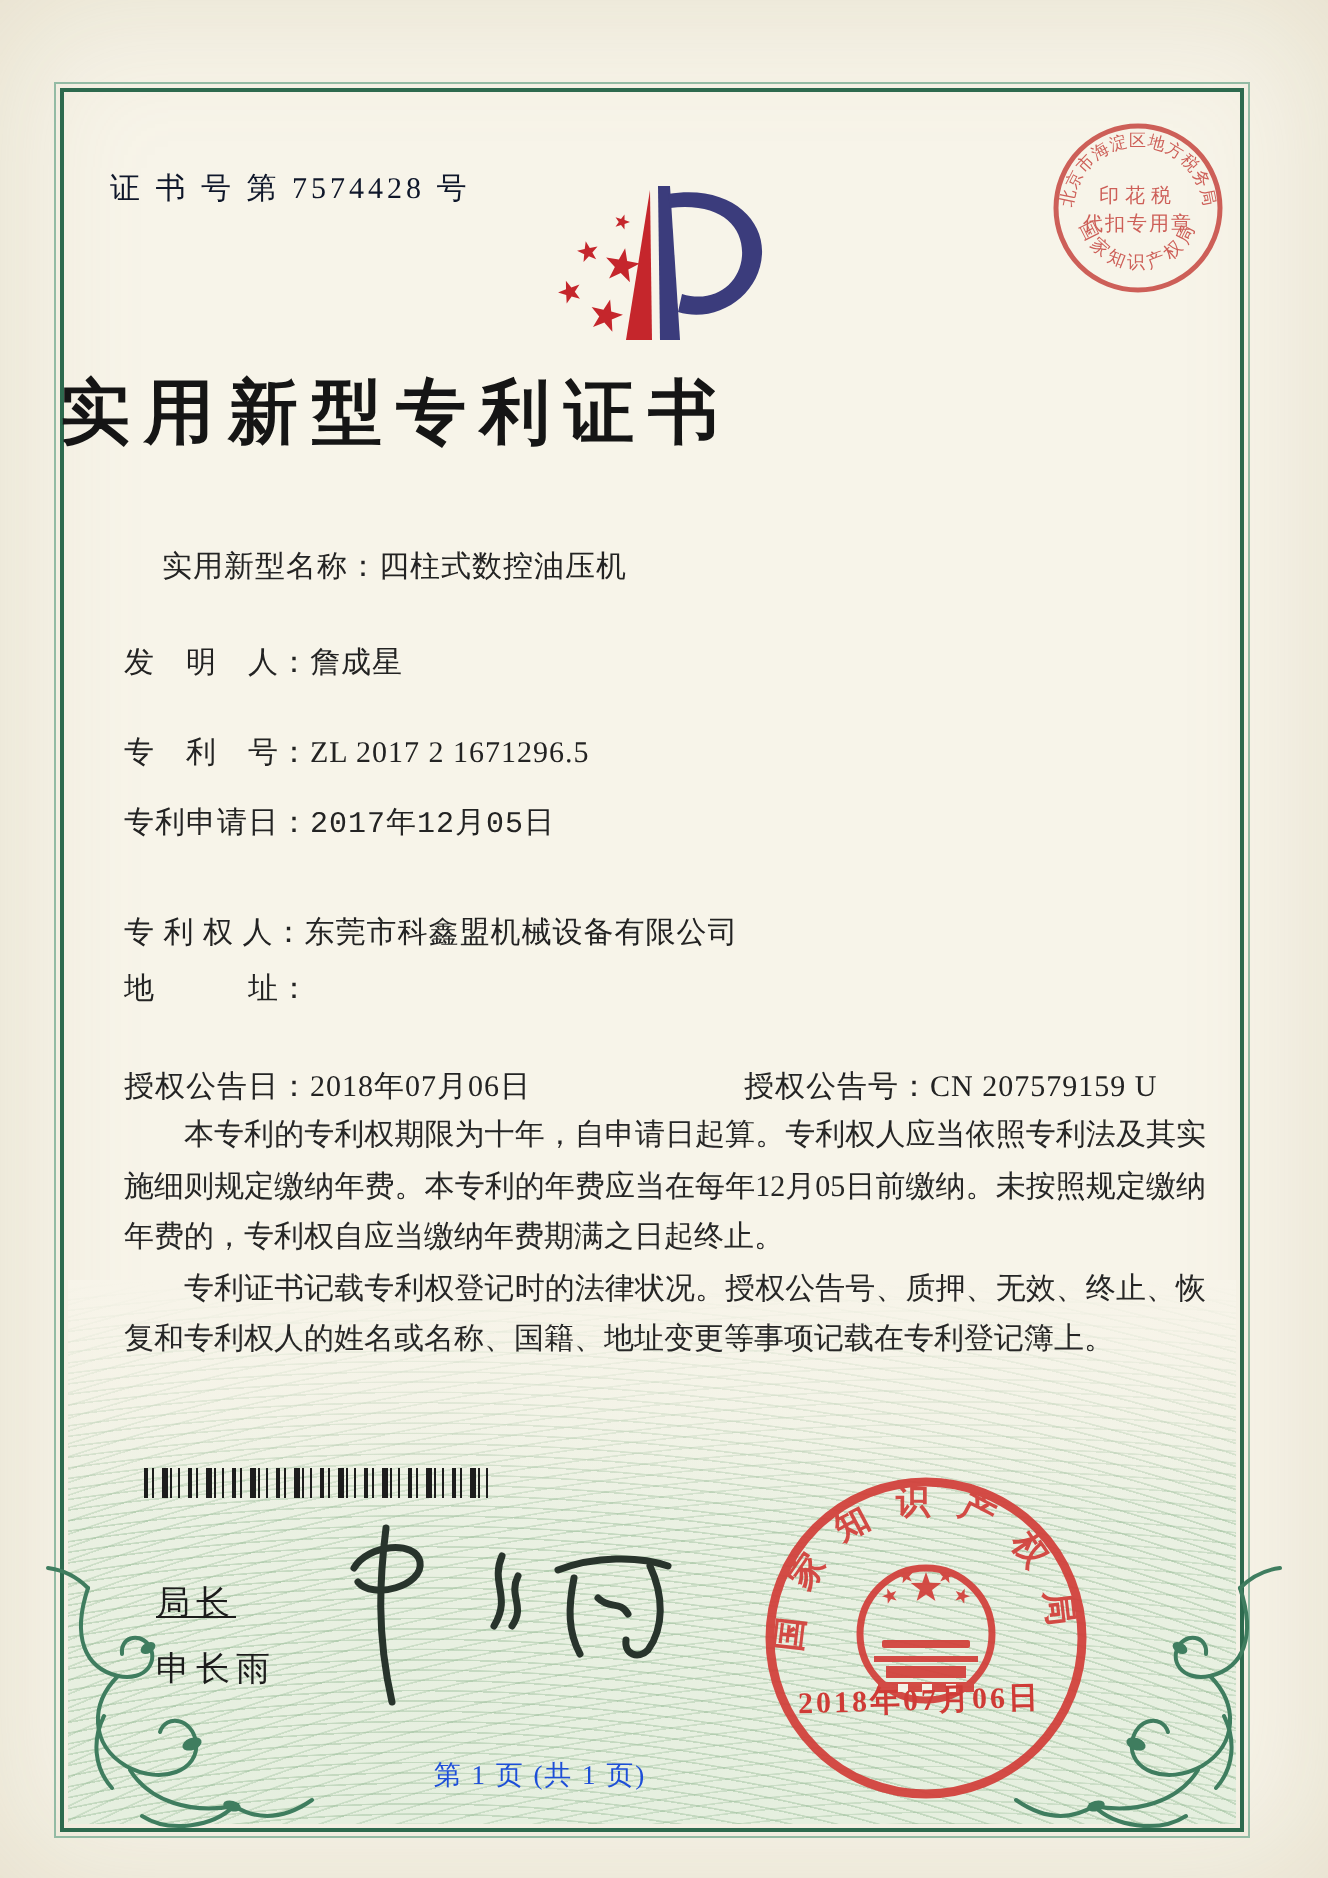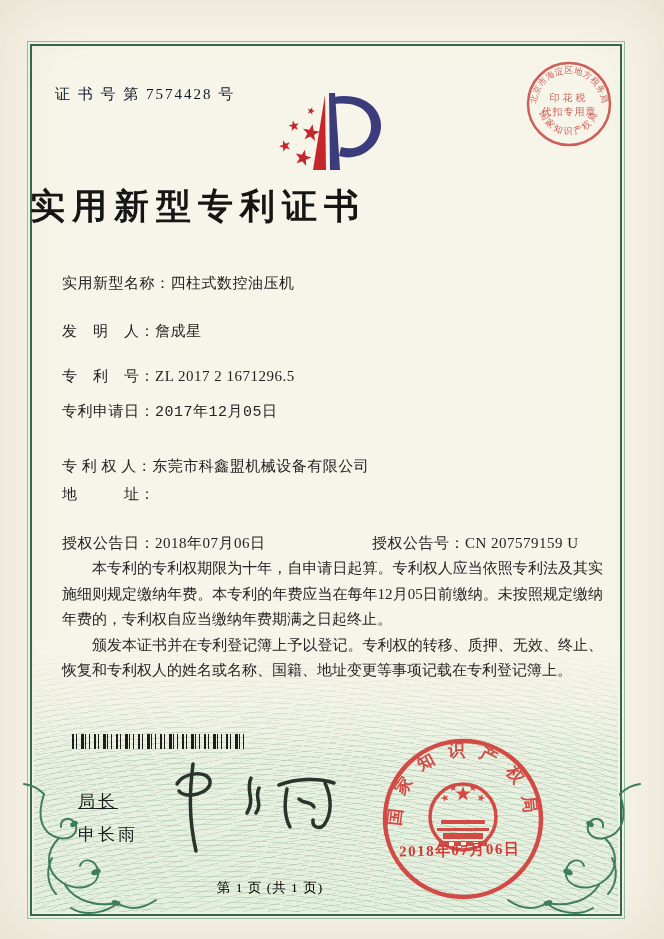--- a/index.html
+++ b/index.html
@@ -28,21 +28,21 @@
   .waves::after {
     content:""; position:absolute; inset:0;
     background:linear-gradient(to bottom, #f7f4e9 0%, rgba(247,244,233,0) 45%);
   }
   .abs { position:absolute; z-index:2; }
   .cert-no { left:55px; top:85px; font-size:15px; letter-spacing:2px; color:#0f172a; }
   .title { left:30px; top:183px; width:592px; 
            font-size:35px; font-weight:700; letter-spacing:7px; color:#151515; }
   .row { left:62px; font-size:15px; letter-spacing:.5px; color:#232323; white-space:nowrap; }
   .row .lbl { }
-  .row-name      { top:274px; }
+  .row-name      { top:274px;margin-left:19px; }
   .row-inventor  { top:322px; }
   .row-patno     { top:367px; }
   .row-appdate   { top:402px;font-family:Liberation Mono, monospace; }
   .row-patentee  { top:457px; }
   .row-address   { top:485px; white-space:normal; width:552px; display:flex; }
   .row-address .lbl { flex:0 0 auto; }
   .row-address .val { width:438px; line-height:22px; }
   .row-grantdate { top:534px; }
   .row-grantno   { top:534px; left:372px; }
   .body-text { left:62px; top:556px; width:541px; font-size:15px; line-height:25.5px;
@@ -57,21 +57,21 @@
       #1d1d1d 17px 18px, transparent 18px 22px);
   }
   .sig-title { left:78px; top:790px; font-size:17px; letter-spacing:3px; color:#1c1c1c;text-decoration:underline; }
   .sig-name  { left:78px; top:823px; font-size:17px; letter-spacing:3px; color:#1c1c1c; }
   .sig-svg   { left:155px; top:754px; }
   .seal-svg  { left:377px; top:733px; opacity:.93; }
   .seal-date { left:399px; top:841px; font-size:15px; letter-spacing:1.5px;
                color:#cf3b36; transform:rotate(-1.5deg); z-index:3; font-weight:600;}
   .tax-svg   { left:523px; top:58px; opacity:.85; }
   .footer { left:30px; top:879px; width:480px; text-align:center;
-            font-size:13.5px; letter-spacing:1px; color:#000000; }
+            font-size:13.5px; letter-spacing:1px; color:#1d4ed8; }
   .corner-l { left:16px; top:780px; }
   .corner-r { left:498px; top:780px; transform:scaleX(-1); }
   svg text { font-family:"Liberation Serif","DejaVu Serif",serif; }
 </style>
 </head>
 <body>
 
 <div class="frame"></div>
 <div class="waves"></div>
 
@@ -116,21 +116,21 @@
 <div class="abs row row-appdate"><span class="lbl">专利申请日：</span><span class="val">2017年12月05日</span></div>
 <div class="abs row row-patentee"><span class="lbl">专 利 权 人：</span><span class="val">东莞市科鑫盟机械设备有限公司</span></div>
 <div class="abs row row-address">
     <span class="lbl">地　　　址：</span>
   </div>
 <div class="abs row row-grantdate"><span class="lbl">授权公告日：</span><span class="val">2018年07月06日</span></div>
 <div class="abs row row-grantno"><span class="lbl">授权公告号：</span><span class="val">CN 207579159 U</span></div>
 
 <div class="abs body-text">
   <p>本专利的专利权期限为十年，自申请日起算。专利权人应当依照专利法及其实施细则规定缴纳年费。本专利的年费应当在每年12月05日前缴纳。未按照规定缴纳年费的，专利权自应当缴纳年费期满之日起终止。</p>
-  <p>颁发本证书并在专利登记簿上予以登记。专利权的转移、质押、无效、终止、恢复和专利权人的姓名或名称、国籍、地址变更等事项记载在专利登记簿上。</p>
+  <p>专利证书记载专利权登记时的法律状况。授权公告号、质押、无效、终止、恢复和专利权人的姓名或名称、国籍、地址变更等事项记载在专利登记簿上。</p>
 </div>
 
 <div class="abs barcode"></div>
 
 <div class="abs sig-title">局长</div>
 <div class="abs sig-name">申长雨</div>
 <svg class="abs sig-svg" width="195" height="105" viewBox="0 0 195 105">
   <g fill="none" stroke="#28342c" stroke-width="3.5" stroke-linecap="round" stroke-linejoin="round">
     <path d="M38,10 C35,34 33,62 41,97"></path>
     <path d="M22,30 C29,18 53,16 55,27 C57,39 31,46 24,37"></path>

